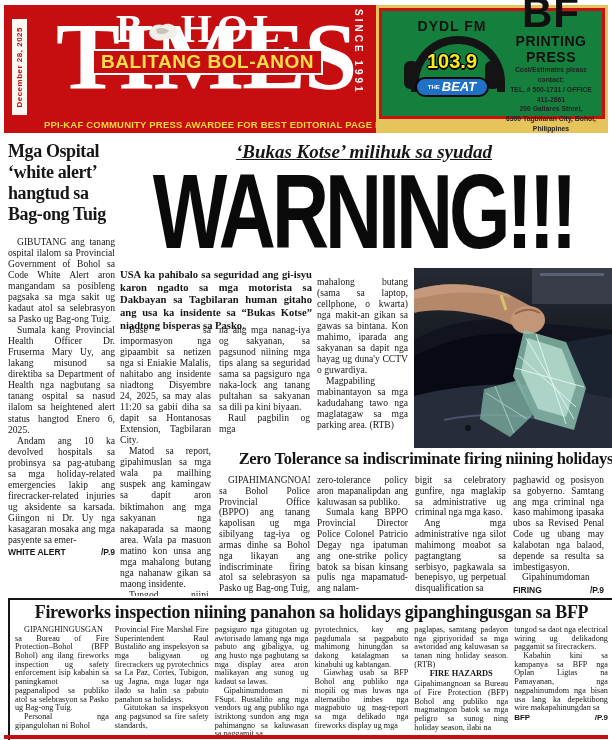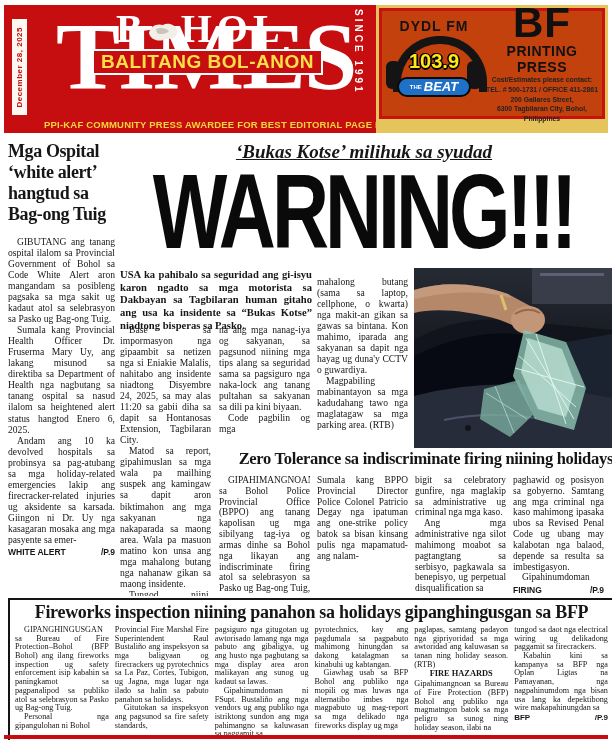--- a/index.html
+++ b/index.html
@@ -22,21 +22,21 @@
       padding:0 7px;font-family:"Liberation Sans",sans-serif;font-weight:bold;font-size:19px;
       color:#fde047;letter-spacing:.5px;white-space:nowrap;}
   .mh-since{position:absolute;left:349px;top:4px;height:120px;writing-mode:vertical-rl;
       font-family:"Liberation Sans",sans-serif;font-size:10px;font-weight:bold;color:#fff;letter-spacing:3px;}
   .mh-awardee{position:absolute;left:40px;bottom:3px;font-family:"Liberation Sans",sans-serif;
       font-size:9.5px;font-weight:bold;color:#f7d53d;letter-spacing:.2px;white-space:nowrap;}
 
   
   .ad{position:absolute;left:376px;top:5px;width:232px;height:128px;background:#e5c45c;}
   .ad-inner{position:absolute;left:3px;top:3px;right:3px;bottom:14px;border:3px solid #c81212;
-      display:flex;align-items:center;background:#c2410c;}
+      display:flex;align-items:center;background:#15803d;padding-left:18px;}
   .ad-left{width:104px;text-align:center;}
   .ad-station{font-family:"Liberation Sans",sans-serif;font-weight:bold;font-size:14px;letter-spacing:1px;color:#141414;}
   .phones{position:relative;width:98px;height:62px;margin:1px auto 12px;text-decoration:underline;}
   .hp-arc{position:absolute;left:8px;top:1px;width:78px;height:48px;border:8px solid #141414;
       border-bottom:none;border-radius:46px 46px 0 0;}
   .hp-cup{position:absolute;top:26px;width:15px;height:28px;background:#141414;border-radius:6px;}
   .hp-cup.l{left:1px}.hp-cup.r{right:1px}
   .freq{position:absolute;left:0;right:0;top:15px;text-align:center;font-family:"Liberation Sans",sans-serif;
       font-weight:bold;font-size:20px;color:#ffe81a;
       text-shadow:-1.5px 0 #000,1.5px 0 #000,0 -1.5px #000,0 1.5px #000,-1px -1px #000,1px 1px #000;}
@@ -159,21 +159,21 @@
   <div class="warn-head">WARNING!!!</div>
   <div class="lede">USA ka pahibalo sa seguridad ang gi-isyu karon ngadto sa mga motorista sa Dakbayan sa Tagbilaran human gitaho ang usa ka insidente sa “Bukas Kotse” niadtong bisperas sa Pasko.</div>
 
   <div class="art-col wcol1">
       <p class="para">Base sa impormasyon nga gipaambit sa netizen nga si Eniakie Malalis, nahitabo ang insidente niadtong Disyembre 24, 2025, sa may alas 11:20 sa gabii diha sa dapit sa Hontanosas Extension, Tagbilaran City.</p>
       <p class="para">Matod sa report, gipahimuslan sa mga wala pa mailhing suspek ang kamingaw sa dapit aron biktimahon ang mga sakyanan nga nakaparada sa maong area. Wala pa masuon matino kon unsa ang mga mahalong butang nga nahanaw gikan sa maong insidente.</p>
       <p class="para">Tungod niini, giawhag ang publiko, ilabi</p>
     </div>
   <div class="art-col wcol2" data-cont="true">
       <p class="para">na ang mga nanag-iya og sakyanan, sa pagsunod niining mga tips alang sa seguridad sama sa pagsiguro nga naka-lock ang tanang pultahan sa sakyanan sa dili pa kini biyaan.</p>
-      <p class="para">Code pagbilin og mga</p>
+      <p class="para">Raul pagbilin og mga</p>
     </div>
   <div class="art-col wcol3" data-cont="true">
       <p class="para">mahalong butang (sama sa laptop, cellphone, o kwarta) nga makit-an gikan sa gawas sa bintana. Kon mahimo, iparada ang sakyanan sa dapit nga hayag ug duna'y CCTV o guwardiya.</p>
       <p class="para">Magpabiling mabinantayon sa mga kadudahang tawo nga maglatagaw sa mga parking area. (RTB)</p>
     </div>
 
   <div class="photo">
     <svg width="198" height="180" viewBox="0 0 198 180">
       <defs>
         <linearGradient id="bgg" x1="0" y1="0" x2="0" y2="1">
@@ -209,20 +209,21 @@
           <path d="M81,118 L100,165"></path>
       </g>
     </svg>
   </div>
 
   <div class="fire-head">Zero Tolerance sa indiscriminate firing niining holidays</div>
   <div class="art-col zcol z1">
       <p class="para">GIPAHIMANGNOAN sa Bohol Police Provincial Office (BPPO) ang tanang kapolisan ug mga sibilyang tag-iya og armas dinhe sa Bohol nga likayan ang indiscriminate firing atol sa selebrasyon sa Pasko ug Bag-ong Tuig, samtang ipatuman ang</p>
     </div>
   <div class="art-col zcol z2" data-cont="true">
+      <p class="para">zero-tolerance policy aron mapanalipdan ang kaluwasan sa publiko.</p>
       <p class="para">Sumala kang BPPO Provincial Director Police Colonel Patricio Degay nga ipatuman ang one-strike policy batok sa bisan kinsang pulis nga mapamatud-ang nalam-</p>
     </div>
   <div class="art-col zcol z3" data-cont="true">
       <p class="para">bigit sa celebratory gunfire, nga maglakip sa administrative ug criminal nga mga kaso.</p>
       <p class="para">Ang mga administrative nga silot mahimong moabot sa pagtangtang sa serbisyo, pagkawala sa benepisyo, ug perpetual disqualification sa</p>
     </div>
   <div class="art-col zcol z4" data-cont="true">
     <div data-cont="true">
         <p class="para">paghawid og posisyon sa gobyerno. Samtang ang mga criminal nga kaso mahimong ipasaka ubos sa Revised Penal Code ug ubang may kalabotan nga balaod, depende sa resulta sa imbestigasyon.</p>
         <p class="para">Gipahinumdoman</p>

